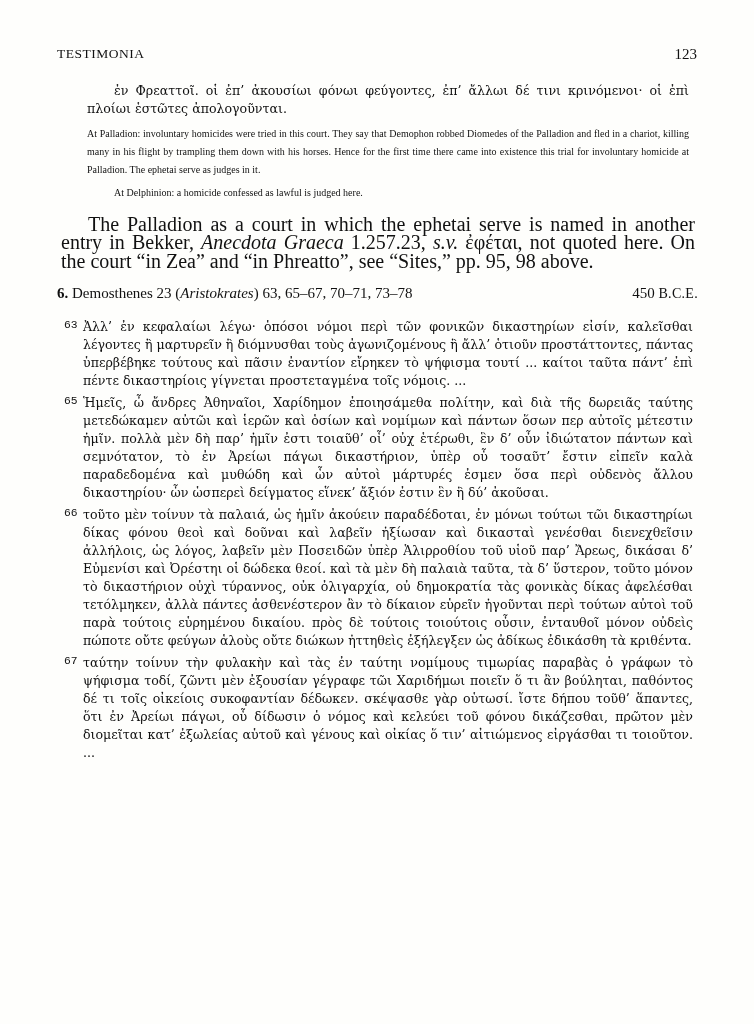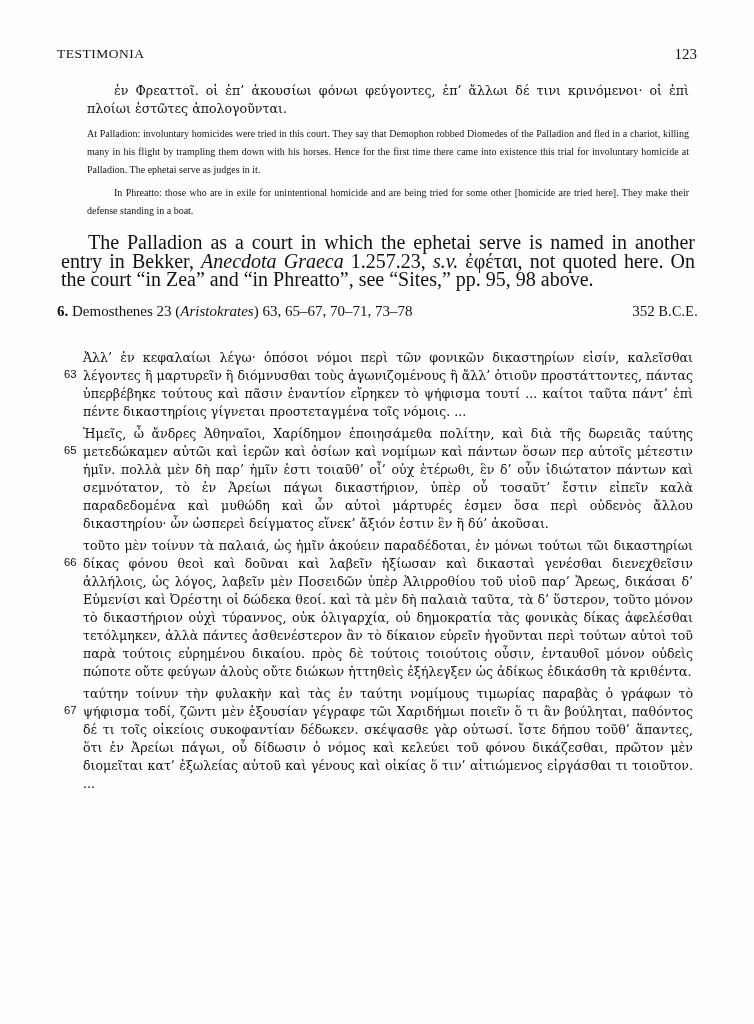--- a/index.html
+++ b/index.html
@@ -51,71 +51,71 @@
   .greek-intro{margin-bottom:7px;}
   .commentary{
     margin-top:13px;
     font-size:20px;
     line-height:18.6px;
     text-align:justify;
   }
   .seg-i{font-style:italic;}
   .entry-heading{
     margin-top:13px;
-    margin-bottom:28px;
+    margin-bottom:15px;
     position:relative;
     font-size:15px;
     line-height:19px;
   }
   .entry-no{font-weight:bold;}
   .entry-date{
     position:absolute;right:1px;top:0;
     font-size:15px;
   }
   .entry-era{
     font-size:14px;
     letter-spacing:0.3px;
   }
   .greek-sec{
     position:relative;
     margin-left:26px;
     margin-right:6px;
   }
   .secnum{
     position:absolute;
-    left:-19px;top:18px;
+    left:-19px;top:0px;
     font-size:11.3px;
-    font-family:Liberation Sans, sans-serif;
+    font-family:Liberation Mono, monospace;
     line-height:14px;
   }
 </style>
 </head>
 <body>
 
 <div class="page">
 
   <div class="pg-header">
     <span class="pg-title">TESTIMONIA</span>
     <span class="pg-num">123</span>
   </div>
 
   <div class="quote-block">
     <p class="t-greek greek-intro indent">ἐν Φρεαττοῖ. οἱ ἐπ’ ἀκουσίωι φόνωι φεύγοντες, ἐπ’ ἄλλωι δέ τινι κρινόμενοι· οἱ ἐπὶ πλοίωι ἑστῶτες ἀπολογοῦνται.</p>
 
     <div>
       <p class="t-eng">At Palladion: involuntary homicides were tried in this court. They say that Demophon robbed Diomedes of the Palladion and fled in a chariot, killing many in his flight by trampling them down with his horses. Hence for the first time there came into existence this trial for involuntary homicide at Palladion. The ephetai serve as judges in it.</p>
-      <p class="t-eng indent">In Phreatto: those who are in exile for unintentional homicide and are being tried for some other [homicide are tried here]. They make their defense standing in a boat.</p>
+      <p class="t-eng indent">At Delphinion: a homicide confessed as lawful is judged here.</p>
     </div>
   </div>
 
   <p class="t-eng commentary indent"><span>The Palladion as a court in which the ephetai serve is named in another entry in Bekker, </span><span class="seg-i">Anecdota Graeca</span><span> 1.257.23, </span><span class="seg-i">s.v.</span><span> ἐφέται, not quoted here. On the court “in Zea” and “in Phreatto”, see “Sites,” pp. 95, 98 above.</span></p>
 
   <div class="entry-heading">
     <span class="entry-no">6.</span><span><span> Demosthenes 23 (</span><span class="seg-i">Aristokrates</span><span>) 63, 65–67, 70–71, 73–78</span></span>
-    <span class="entry-date"><span>352</span> <span class="entry-era">B.C.E.</span></span>
+    <span class="entry-date"><span>450</span> <span class="entry-era">B.C.E.</span></span>
   </div>
 
   <div>
     <p class="t-greek greek-sec">
       <span class="secnum">63</span><span>Ἀλλ’ ἐν κεφαλαίωι λέγω· ὁπόσοι νόμοι περὶ τῶν φονικῶν δικαστηρίων εἰσίν, καλεῖσθαι λέγοντες ἢ μαρτυρεῖν ἢ διόμνυσθαι τοὺς ἀγωνιζομένους ἢ ἄλλ’ ὁτιοῦν προστάττοντες, πάντας ὑπερβέβηκε τούτους καὶ πᾶσιν ἐναντίον εἴρηκεν τὸ ψήφισμα τουτί ... καίτοι ταῦτα πάντ’ ἐπὶ πέντε δικαστηρίοις γίγνεται προστεταγμένα τοῖς νόμοις. ...</span>
     </p>
     <p class="t-greek greek-sec">
       <span class="secnum">65</span><span>Ἡμεῖς, ὦ ἄνδρες Ἀθηναῖοι, Χαρίδημον ἐποιησάμεθα πολίτην, καὶ διὰ τῆς δωρειᾶς ταύτης μετεδώκαμεν αὐτῶι καὶ ἱερῶν καὶ ὁσίων καὶ νομίμων καὶ πάντων ὅσων περ αὐτοῖς μέτεστιν ἡμῖν. πολλὰ μὲν δὴ παρ’ ἡμῖν ἐστι τοιαῦθ’ οἷ’ οὐχ ἑτέρωθι, ἓν δ’ οὖν ἰδιώτατον πάντων καὶ σεμνότατον, τὸ ἐν Ἀρείωι πάγωι δικαστήριον, ὑπὲρ οὗ τοσαῦτ’ ἔστιν εἰπεῖν καλὰ παραδεδομένα καὶ μυθώδη καὶ ὧν αὐτοὶ μάρτυρές ἐσμεν ὅσα περὶ οὐδενὸς ἄλλου δικαστηρίου· ὧν ὡσπερεὶ δείγματος εἵνεκ’ ἄξιόν ἐστιν ἓν ἢ δύ’ ἀκοῦσαι.</span>
     </p>
     <p class="t-greek greek-sec">

